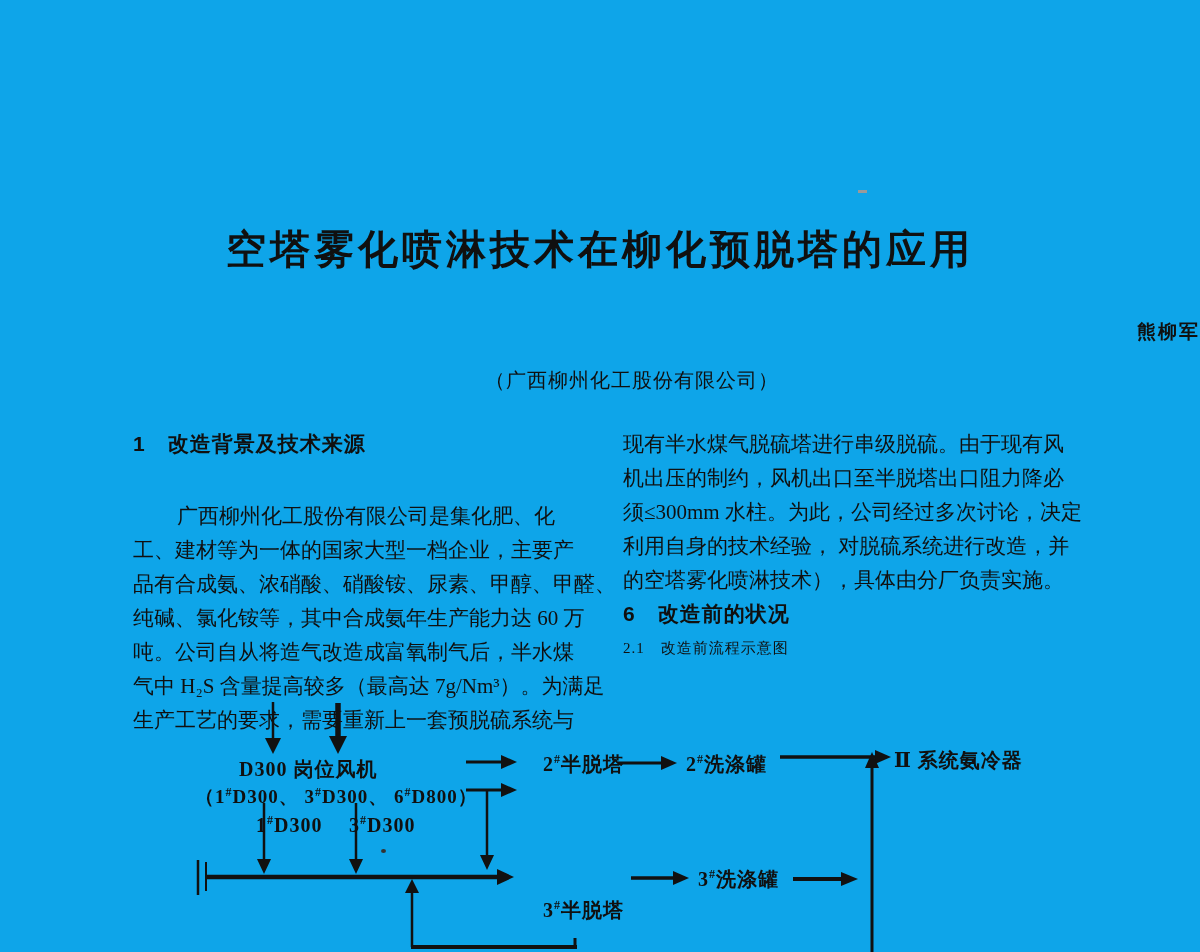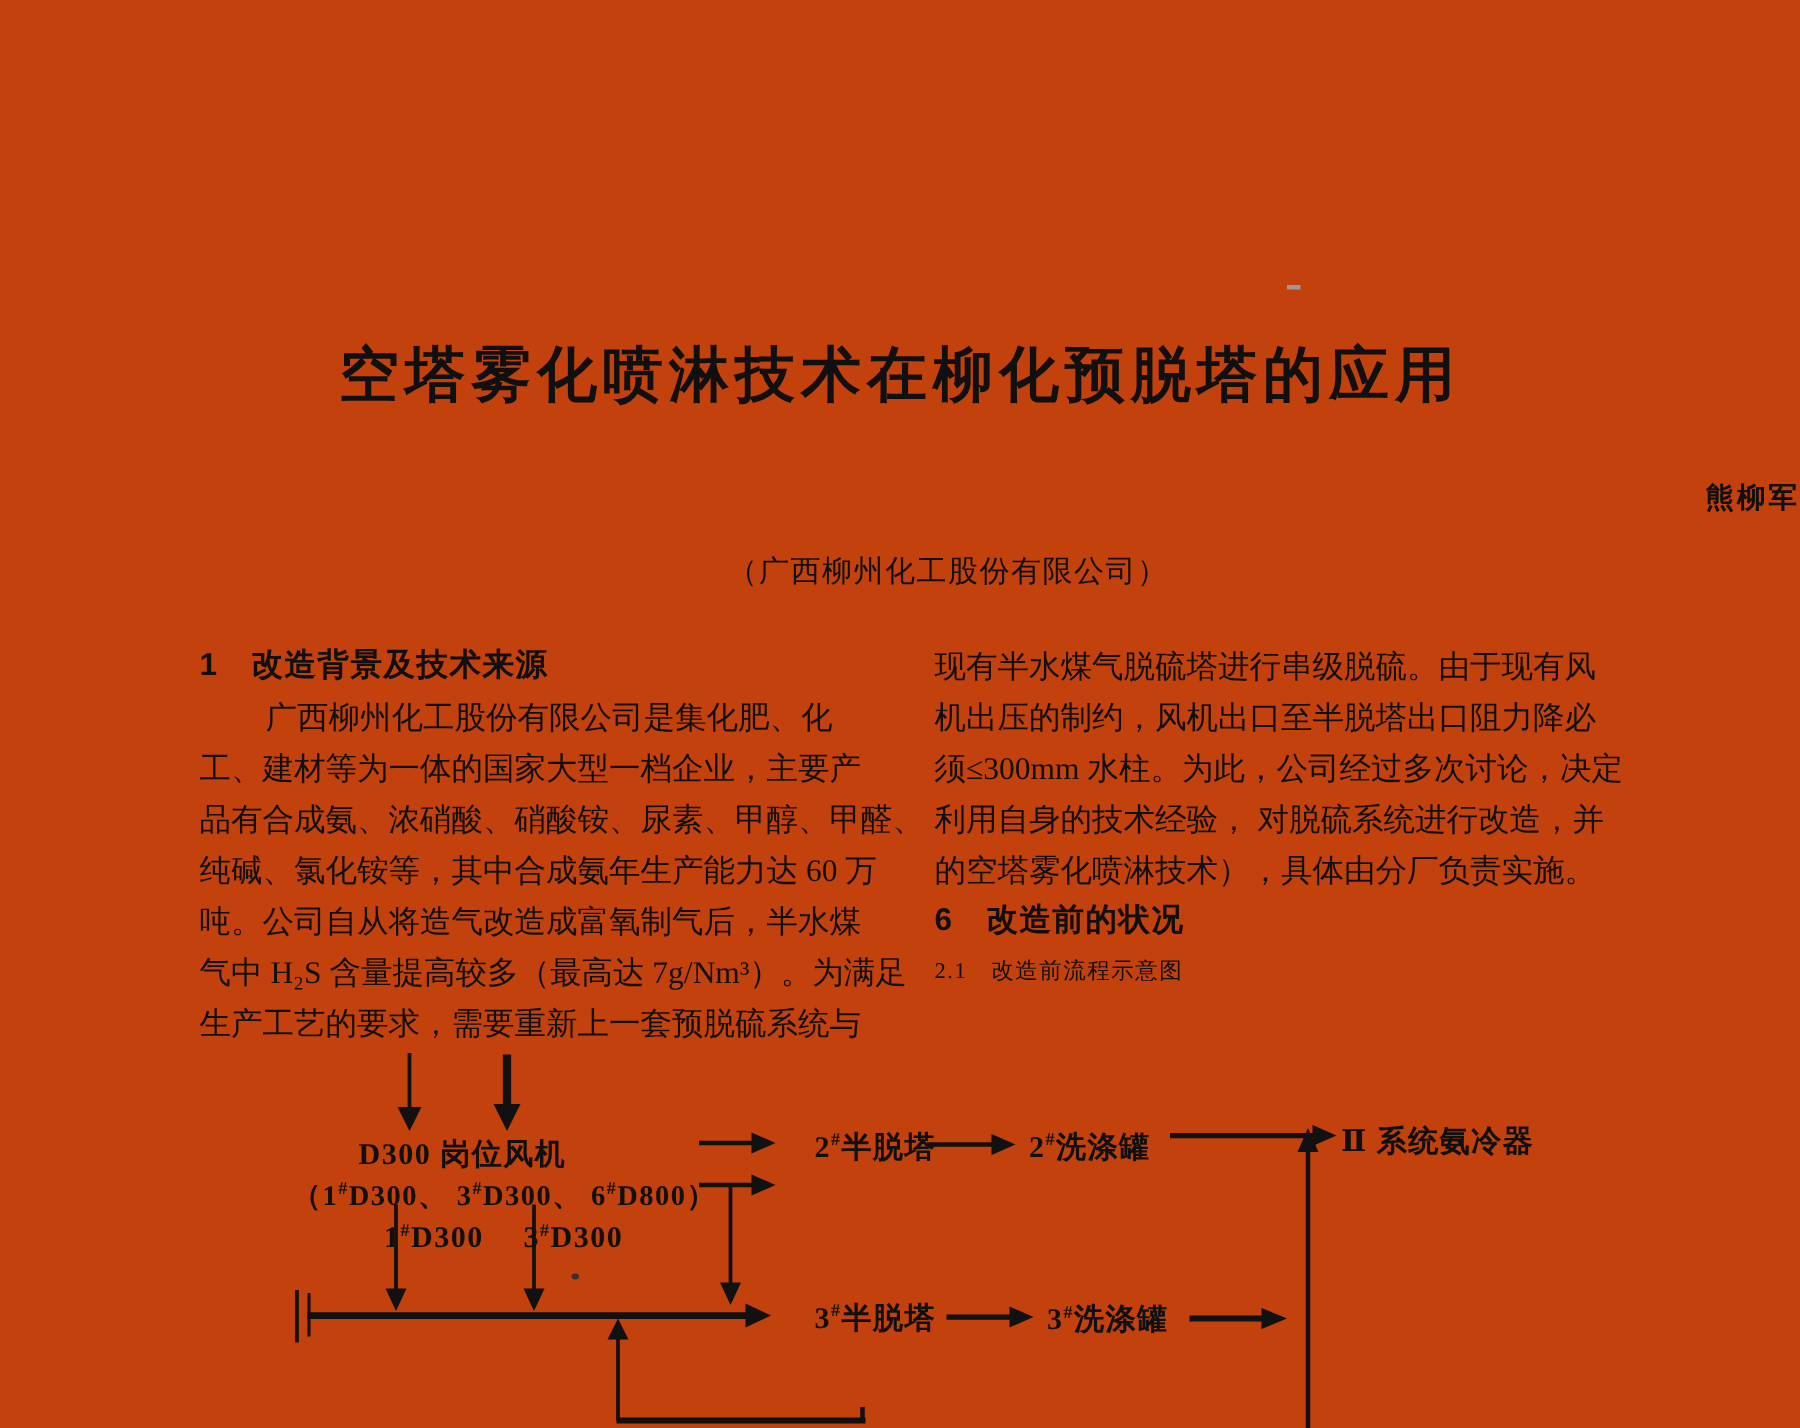--- a/index.html
+++ b/index.html
@@ -1,37 +1,37 @@
 <!DOCTYPE html>
 <html><head>
 <meta charset="utf-8">
 <style>
   html,body{margin:0;padding:0;background:#e8e8e8;}
   .page{
-    position:relative;width:1200px;height:952px;background:#c2410c;
+    position:relative;width:1200px;height:952px;background:#0ea5e9;
     font-family:"Liberation Serif","DejaVu Serif",serif;color:#101010;
     overflow:hidden;margin:0 auto;
   }
   .title{
     position:absolute;left:0;top:222px;width:100%;text-align:center;
     font-size:40px;font-weight:bold;letter-spacing:4px;white-space:nowrap;
   }
   .author{
     position:absolute;left:0;top:319px;width:100%;text-align:right;
     font-size:19px;font-weight:bold;letter-spacing:2px;
   }
   .affil{
     position:absolute;left:0;top:367px;width:100%;text-align:center;
     font-size:20px;font-weight:normal;letter-spacing:1px;padding-left:32px;
   }
   .col{position:absolute;top:427px;width:478px;font-size:21px;line-height:34px;}
   .col-left{left:133px;}
   .col-right{left:623px;}
   .line{white-space:nowrap;height:34px;}
-  .indent{padding-left:44px;}
+  .indent{padding-left:44px;margin-top:38px;}
   .h-sec{
     font-family:"Liberation Sans","DejaVu Sans",sans-serif;
     font-weight:bold;font-size:21px;letter-spacing:1px;
   }
   .h-sub{font-size:15px;letter-spacing:1px;}
   .dlabel{
     position:absolute;font-size:20px;font-weight:600;white-space:nowrap;
     letter-spacing:1px;
   }
   .dlabel sup{font-size:12px;font-weight:600;}
@@ -155,17 +155,17 @@
   <div class="dlabel" style="left:256px;top:813px"><span>1</span><sup>#</sup><span>D300</span></div>
 
   <div class="dlabel" style="left:349px;top:813px"><span>3</span><sup>#</sup><span>D300</span></div>
 
   <div class="dlabel" style="left:543px;top:751px"><span>2</span><sup>#</sup><span>半脱塔</span></div>
 
   <div class="dlabel" style="left:686px;top:751px"><span>2</span><sup>#</sup><span>洗涤罐</span></div>
 
   <div class="dlabel" style="left:894px;top:747px">Ⅱ 系统氨冷器</div>
 
-  <div class="dlabel" style="left:543px;top:865px"><span>3</span><sup>#</sup><span>半脱塔</span></div>
+  <div class="dlabel" style="left:543px;top:897px"><span>3</span><sup>#</sup><span>半脱塔</span></div>
 
   <div class="dlabel" style="left:698px;top:866px"><span>3</span><sup>#</sup><span>洗涤罐</span></div>
 
 </div>
 
 </body></html>

